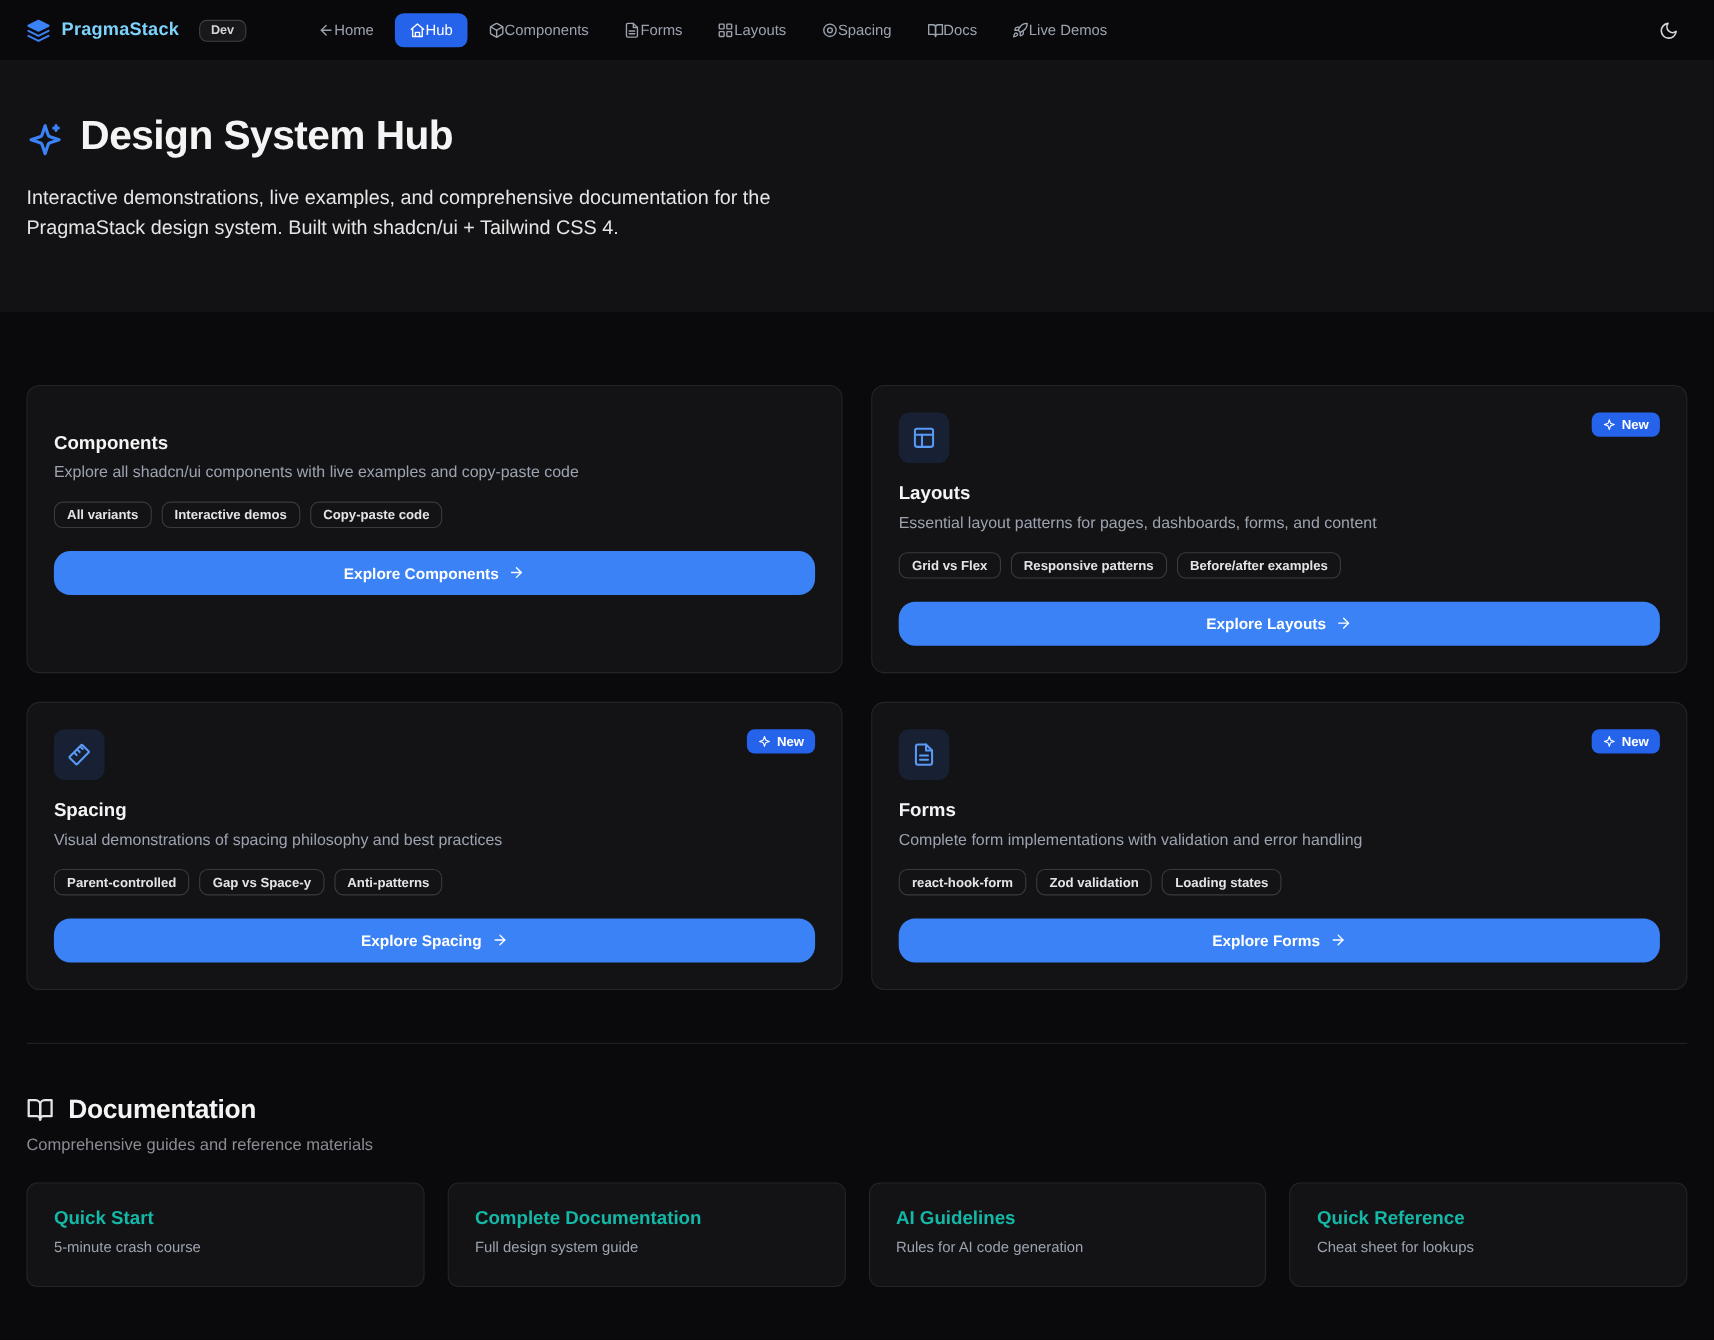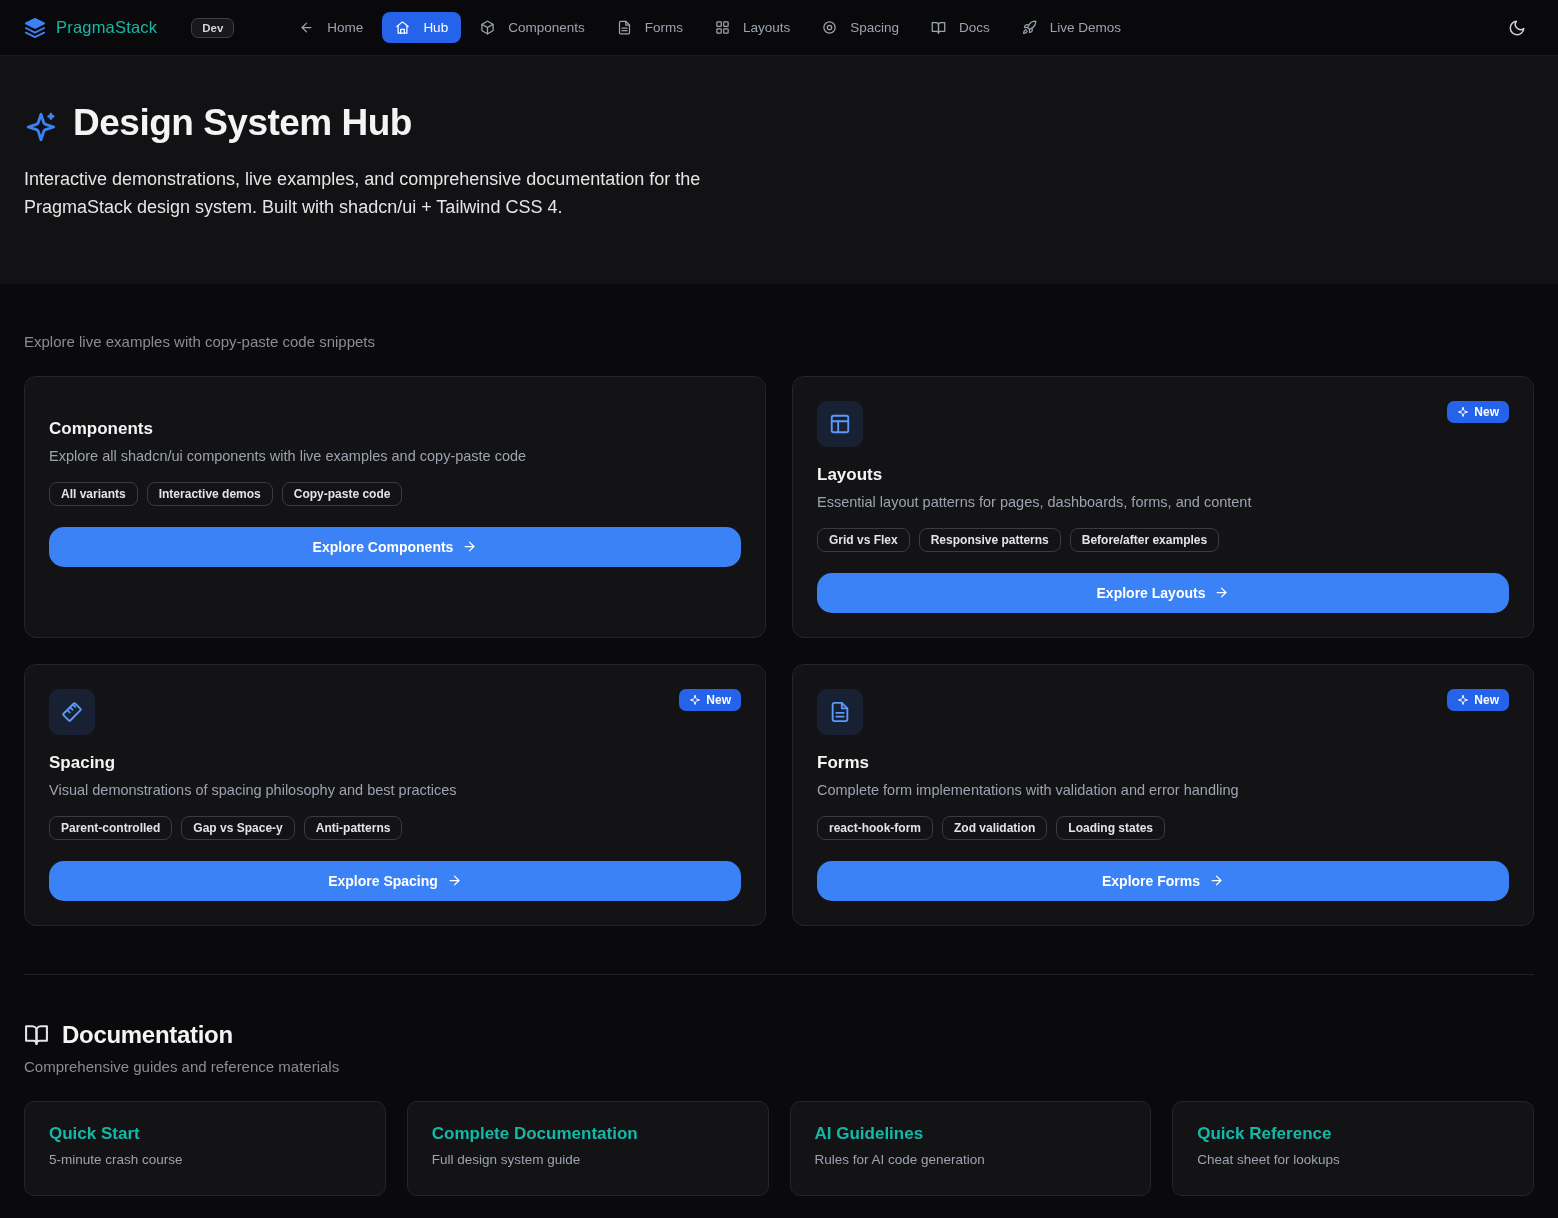--- a/index.html
+++ b/index.html
@@ -5,24 +5,24 @@
   * { box-sizing: border-box; margin: 0; padding: 0; }
   html, body { background: #0a0a0c; font-family: "Liberation Sans", "DejaVu Sans", sans-serif; color: #f4f4f5; }
   body { min-height: 1218px; width: 1558px; }
 
   svg { display: block; }
   .icon { stroke: currentColor; fill: none; stroke-width: 2; stroke-linecap: round; stroke-linejoin: round; }
 
   
   .navbar { height: 56px; display: flex; align-items: center; padding: 0 24px; background: #09090b; border-bottom: 1px solid #1d1d21; }
   .brand { display: flex; align-items: center; gap: 10px; cursor: pointer; }
-  .brand-name { font-size: 16.5px; font-weight: 400; color: #14b8a6; letter-spacing: .2px; }
-  .env-badge { margin-left: 24px; font-size: 11.5px; font-weight: 600; color: #d4d4d8; border: 1px solid #3f3f46; background: #18181b; padding: 3px 10px; border-radius: 7px; }
+  .brand-name { font-size: 16.5px; font-weight: 700; color: #7dd3fc; letter-spacing: .2px; }
+  .env-badge { margin-left: 8px; font-size: 11.5px; font-weight: 600; color: #d4d4d8; border: 1px solid #3f3f46; background: #18181b; padding: 3px 10px; border-radius: 7px; }
   .nav { margin-left: 52px; display: flex; align-items: center; gap: 6px; }
-  .nav-item { display: flex; align-items: center; gap: 13px; color: #9ca3af; font-size: 13.5px; font-weight: 500; padding: 8px 13px; border-radius: 8px; cursor: pointer; white-space: nowrap; }
+  .nav-item { display: flex; align-items: center; gap: 0; color: #9ca3af; font-size: 13.5px; font-weight: 500; padding: 8px 13px; border-radius: 8px; cursor: pointer; white-space: nowrap; }
   .nav-item.active { background: #2563eb; color: #ffffff; }
   .nav-item svg { width: 15px; height: 15px; }
   .theme-toggle { margin-left: auto; color: #d4d4d8; cursor: pointer; padding: 8px; border-radius: 8px; }
   .theme-toggle svg { width: 18px; height: 18px; }
 
   
   .hero { background: #121215; padding: 46px 24px 62px; }
   .hero-title-row { display: flex; align-items: flex-end; gap: 15px; }
   .hero-title-row svg { width: 34px; height: 34px; color: #3b82f6; }
   .hero-title { font-size: 37px; font-weight: 700; color: #f4f4f5; letter-spacing: -0.5px; }
@@ -176,21 +176,20 @@
         </svg>
     </span>
     <h1 class="hero-title">Design System Hub</h1>
   </div>
   <p class="hero-subtitle">Interactive demonstrations, live examples, and comprehensive documentation for the PragmaStack design system. Built with shadcn/ui + Tailwind CSS 4.</p>
 </section>
 
 <main class="main">
 
   <section class="demos-section">
-    <p class="section-sub">Explore live examples with copy-paste code snippets</p>
 
     <div class="demo-grid">
 
       <div class="demo-card">
         <h3 class="demo-card-title">Components</h3>
         <p class="demo-card-desc">Explore all shadcn/ui components with live examples and copy-paste code</p>
         <div class="tag-row">
           <span class="tag">All variants</span>
           <span class="tag">Interactive demos</span>
           <span class="tag">Copy-paste code</span>

